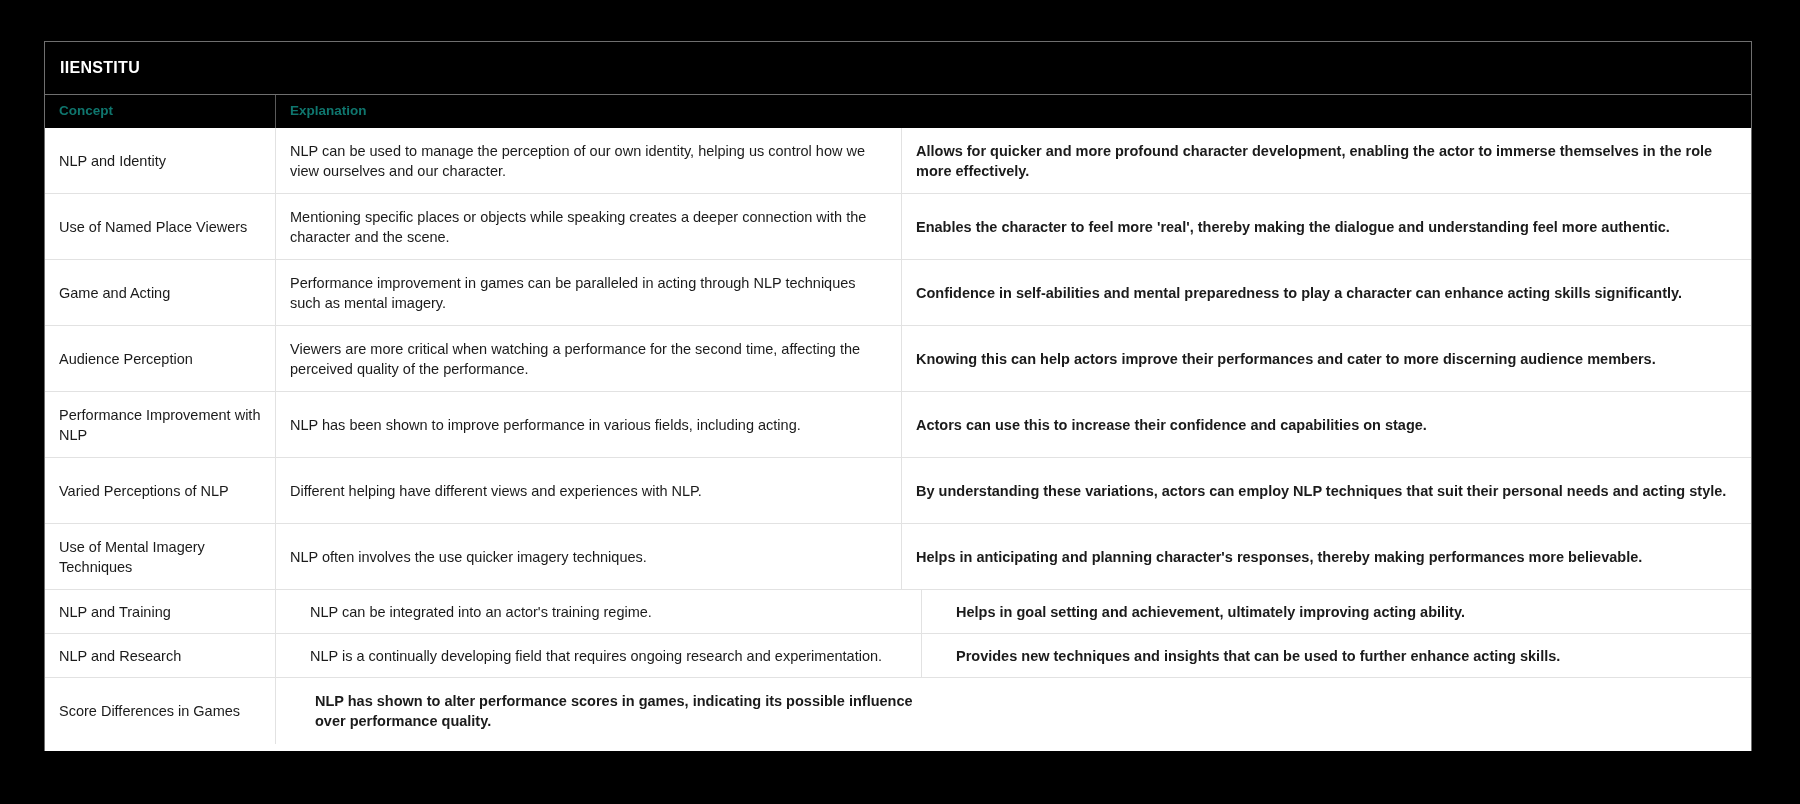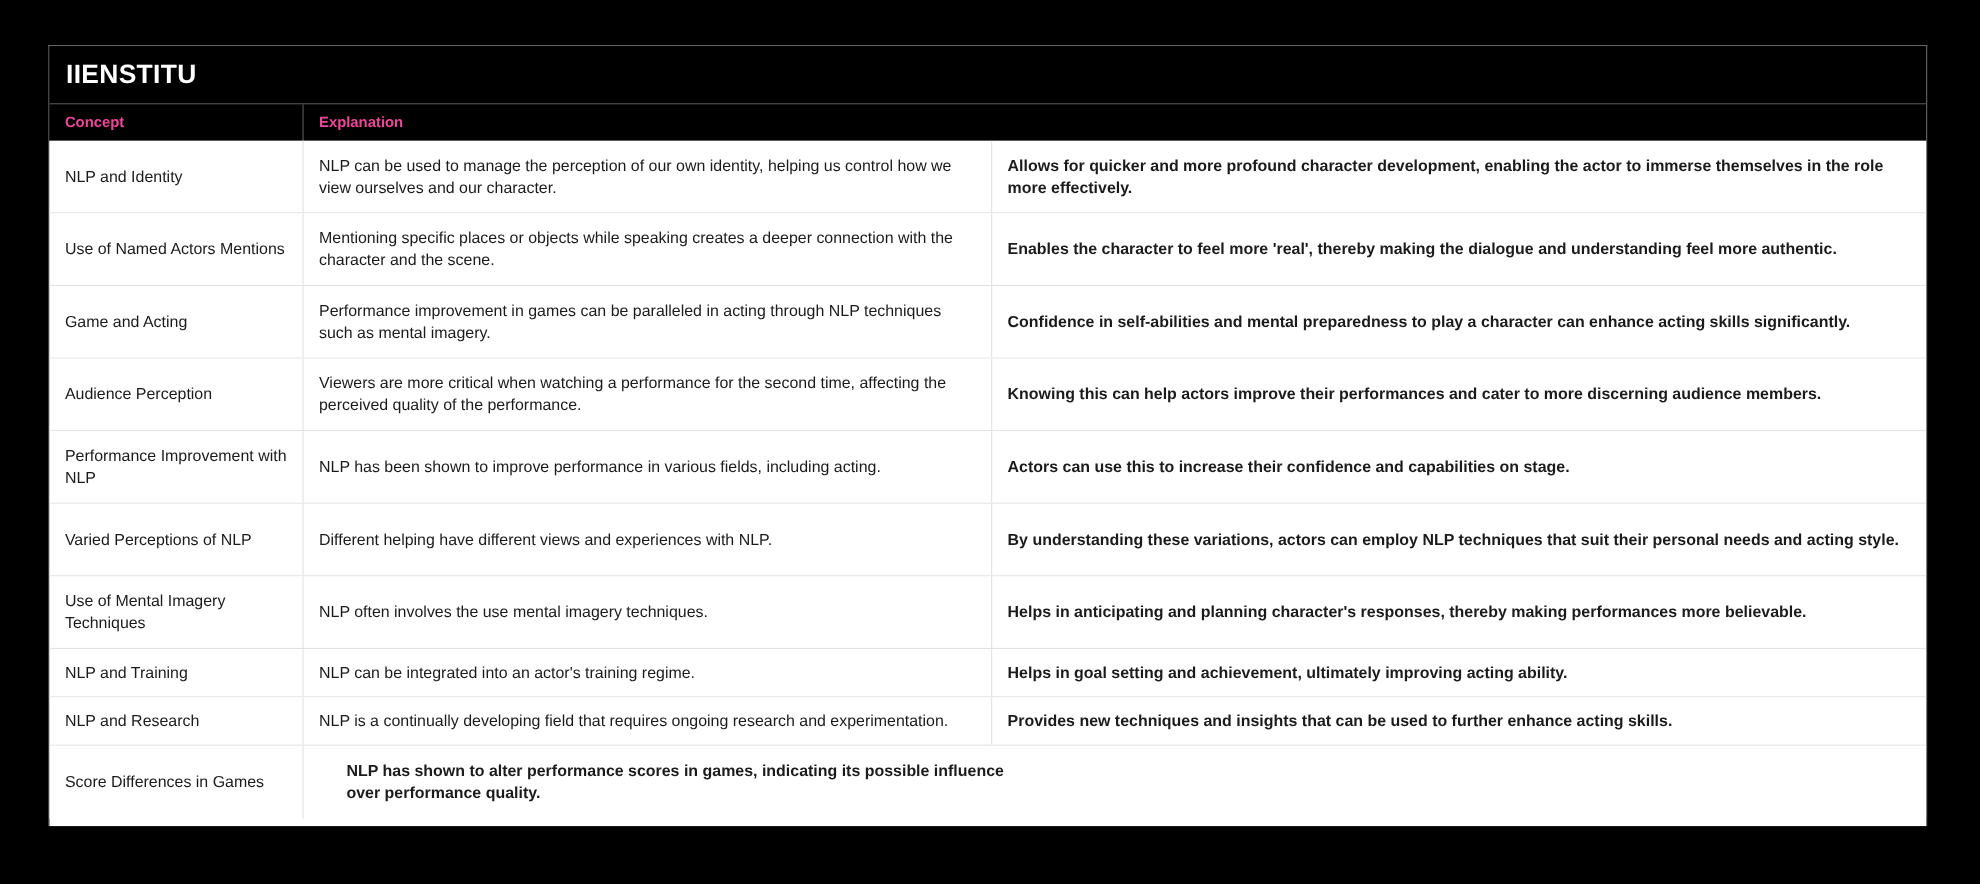--- a/index.html
+++ b/index.html
@@ -38,35 +38,35 @@
     height: 53px;
     min-height: 53px;
     background: #000000;
     border-bottom: 1px solid #6f6f6f;
     display: flex;
     align-items: center;
     padding-left: 15px;
   }
   .brand-title {
     color: #ffffff;
-    font-size: 24px;
+    font-size: 16px;
     font-weight: bold;
     letter-spacing: 0.3px;
     line-height: 1;
   }
 
   
   .head-row {
     display: flex;
     height: 33px;
     min-height: 33px;
     background: #000000;
   }
   .head-cell {
-    color: #ec4899;
+    color: #0f766e;
     font-size: 13.5px;
     font-weight: bold;
     display: flex;
     align-items: center;
     padding: 0 14px;
     line-height: 1.2;
     border-right: 1px solid #5a5a5a;
   }
   .head-cell:last-child { border-right: none; }
 
@@ -98,21 +98,21 @@
   }
   .cell:last-child { border-right: none; font-weight: bold; }
 
   
   .c-concept  { width: 231px; min-width: 231px; }
   .c-expl     { width: 626px; min-width: 626px; }
   .c-benefit  { flex: 1; }
 
   
   .h-2line { height: 66px; }
-  .h-1line { height: 44px; }
+  .h-1line { height: 44px; gap: 20px; }
 </style>
 </head>
 <body>
 
 <div id="page-root">
 
   <div class="table-frame">
 
     <div class="brand-bar">
       <div class="brand-title">IIENSTITU</div>
@@ -125,21 +125,21 @@
 
     <div class="tbody">
 
       <div class="row h-2line">
         <div class="cell c-concept">NLP and Identity</div>
         <div class="cell c-expl">NLP can be used to manage the perception of our own identity, helping us control how we view ourselves and our character.</div>
         <div class="cell c-benefit">Allows for quicker and more profound character development, enabling the actor to immerse themselves in the role more effectively.</div>
       </div>
 
       <div class="row h-2line">
-        <div class="cell c-concept">Use of Named Actors Mentions</div>
+        <div class="cell c-concept">Use of Named Place Viewers</div>
         <div class="cell c-expl">Mentioning specific places or objects while speaking creates a deeper connection with the character and the scene.</div>
         <div class="cell c-benefit">Enables the character to feel more 'real', thereby making the dialogue and understanding feel more authentic.</div>
       </div>
 
       <div class="row h-2line">
         <div class="cell c-concept">Game and Acting</div>
         <div class="cell c-expl">Performance improvement in games can be paralleled in acting through NLP techniques such as mental imagery.</div>
         <div class="cell c-benefit">Confidence in self-abilities and mental preparedness to play a character can enhance acting skills significantly.</div>
       </div>
 
@@ -156,21 +156,21 @@
       </div>
 
       <div class="row h-2line">
         <div class="cell c-concept">Varied Perceptions of NLP</div>
         <div class="cell c-expl">Different helping have different views and experiences with NLP.</div>
         <div class="cell c-benefit">By understanding these variations, actors can employ NLP techniques that suit their personal needs and acting style.</div>
       </div>
 
       <div class="row h-2line">
         <div class="cell c-concept">Use of Mental Imagery Techniques</div>
-        <div class="cell c-expl">NLP often involves the use mental imagery techniques.</div>
+        <div class="cell c-expl">NLP often involves the use quicker imagery techniques.</div>
         <div class="cell c-benefit">Helps in anticipating and planning character's responses, thereby making performances more believable.</div>
       </div>
 
       <div class="row h-1line">
         <div class="cell c-concept">NLP and Training</div>
         <div class="cell c-expl">NLP can be integrated into an actor's training regime.</div>
         <div class="cell c-benefit">Helps in goal setting and achievement, ultimately improving acting ability.</div>
       </div>
 
       <div class="row h-1line">

